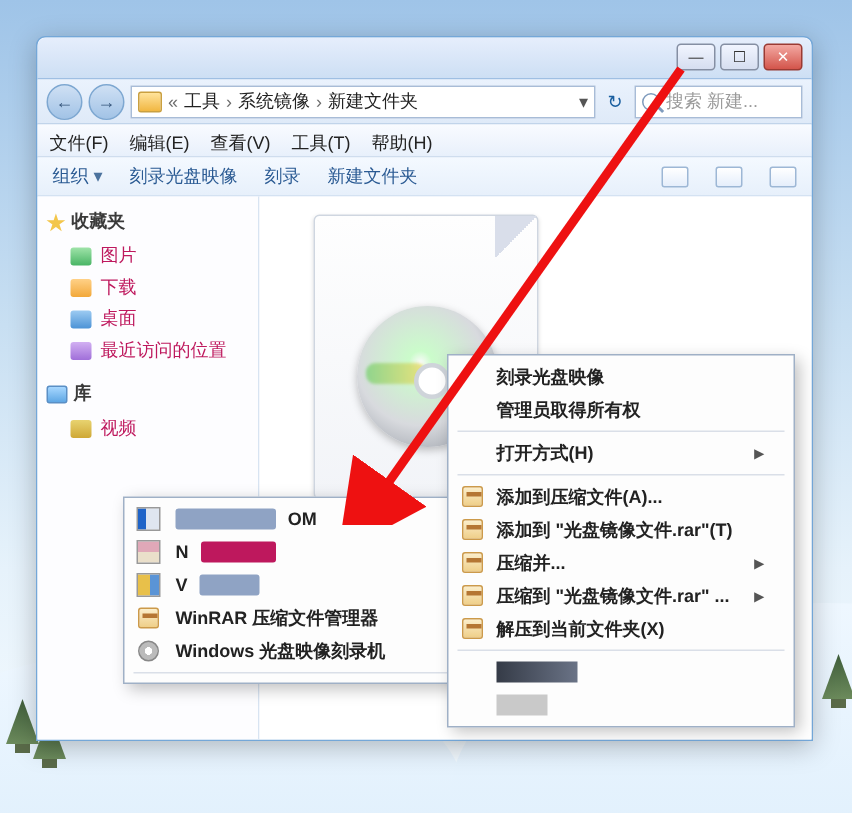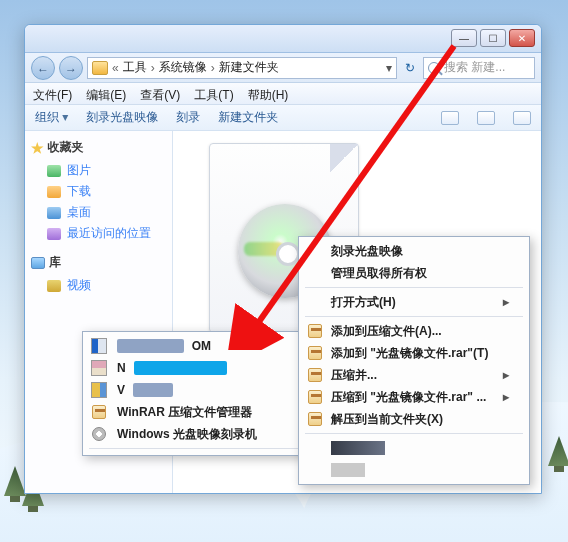--- a/index.html
+++ b/index.html
@@ -39,21 +39,21 @@
 .toolrow .dd:after{content:" ▾"; color:#4c739e;}
 .toolspacer{flex:1;}
 .tlicon{width:18px;height:14px;border:1px solid #9db7d5;background:linear-gradient(#fff,#e5eefb);border-radius:2px;cursor:pointer;}
 
 .body { display:flex; height:calc(100% - 28px - 30px - 22px - 26px); }
 .side { width:148px; border-right:1px solid #d8e4f2; padding:8px 6px; background:#fdfdff; overflow:hidden; }
 .grp { margin-bottom:10px; }
 .grphdr { display:flex; align-items:center; gap:4px; font-weight:bold; color:#3a3a3a; margin-bottom:4px; }
 .star{color:#f3c64b; font-size:14px;}
 .libico{width:14px;height:12px;background:linear-gradient(#a7d7ff,#5fa7e4);border:1px solid #5b8fc5;border-radius:2px;}
-.node { display:flex; align-items:center; gap:6px; padding:2px 0 2px 16px; color:#3b82f6; cursor:pointer; }
+.node { display:flex; align-items:center; gap:6px; padding:2px 0 2px 16px; color:#be185d; cursor:pointer; }
 .ni { width:14px; height:12px; border-radius:2px; }
 .ni.pic{background:linear-gradient(#9fe3a9,#49b565);}
 .ni.dl{background:linear-gradient(#ffd187,#f2a83a);}
 .ni.desk{background:linear-gradient(#9dcbf2,#4c93d6);}
 .ni.rec{background:linear-gradient(#d2b0f2,#a06fd9);}
 .ni.vid{background:linear-gradient(#e8d370,#cfa836);}
 
 .content { flex:1; position:relative; background:#fff; }
 .fileicon { position:absolute; left:36px; top:12px; width:150px; height:190px; background:linear-gradient(#fefefe,#f2f4f8); border:1px solid #cfd6e0; border-radius:4px; box-shadow:0 1px 3px rgba(0,0,0,.12); }
 .fileicon:before{content:"";position:absolute;right:0;top:0;width:28px;height:28px;background:linear-gradient(135deg,#d9deea 50%,transparent 50%);}
@@ -195,21 +195,21 @@
         <div class="swatch sA"></div>
       </div>
       <span style="background:#8fa3c4;color:transparent;border-radius:2px;">xxxxxxxxxx</span>
       <span>OM</span>
     </div>
   <div class="row">
       <div class="iconcol">
         <div class="swatch sB"></div>
       </div>
       <span>N</span>
-      <span style="background:#0ea5e9;color:transparent;border-radius:2px;padding-left:43px;">xxxx&nbsp;xxx</span>
+      <span style="background:#be185d;color:transparent;border-radius:2px;">xxxx&nbsp;xxx</span>
     </div>
   <div class="row">
       <div class="iconcol">
         <div class="swatch sC"></div>
       </div>
       <span>V</span>
       <span style="background:#8fa3c4;color:transparent;border-radius:2px;">xxxxxx</span>
     </div>
   <div class="row">
       <div class="iconcol">

